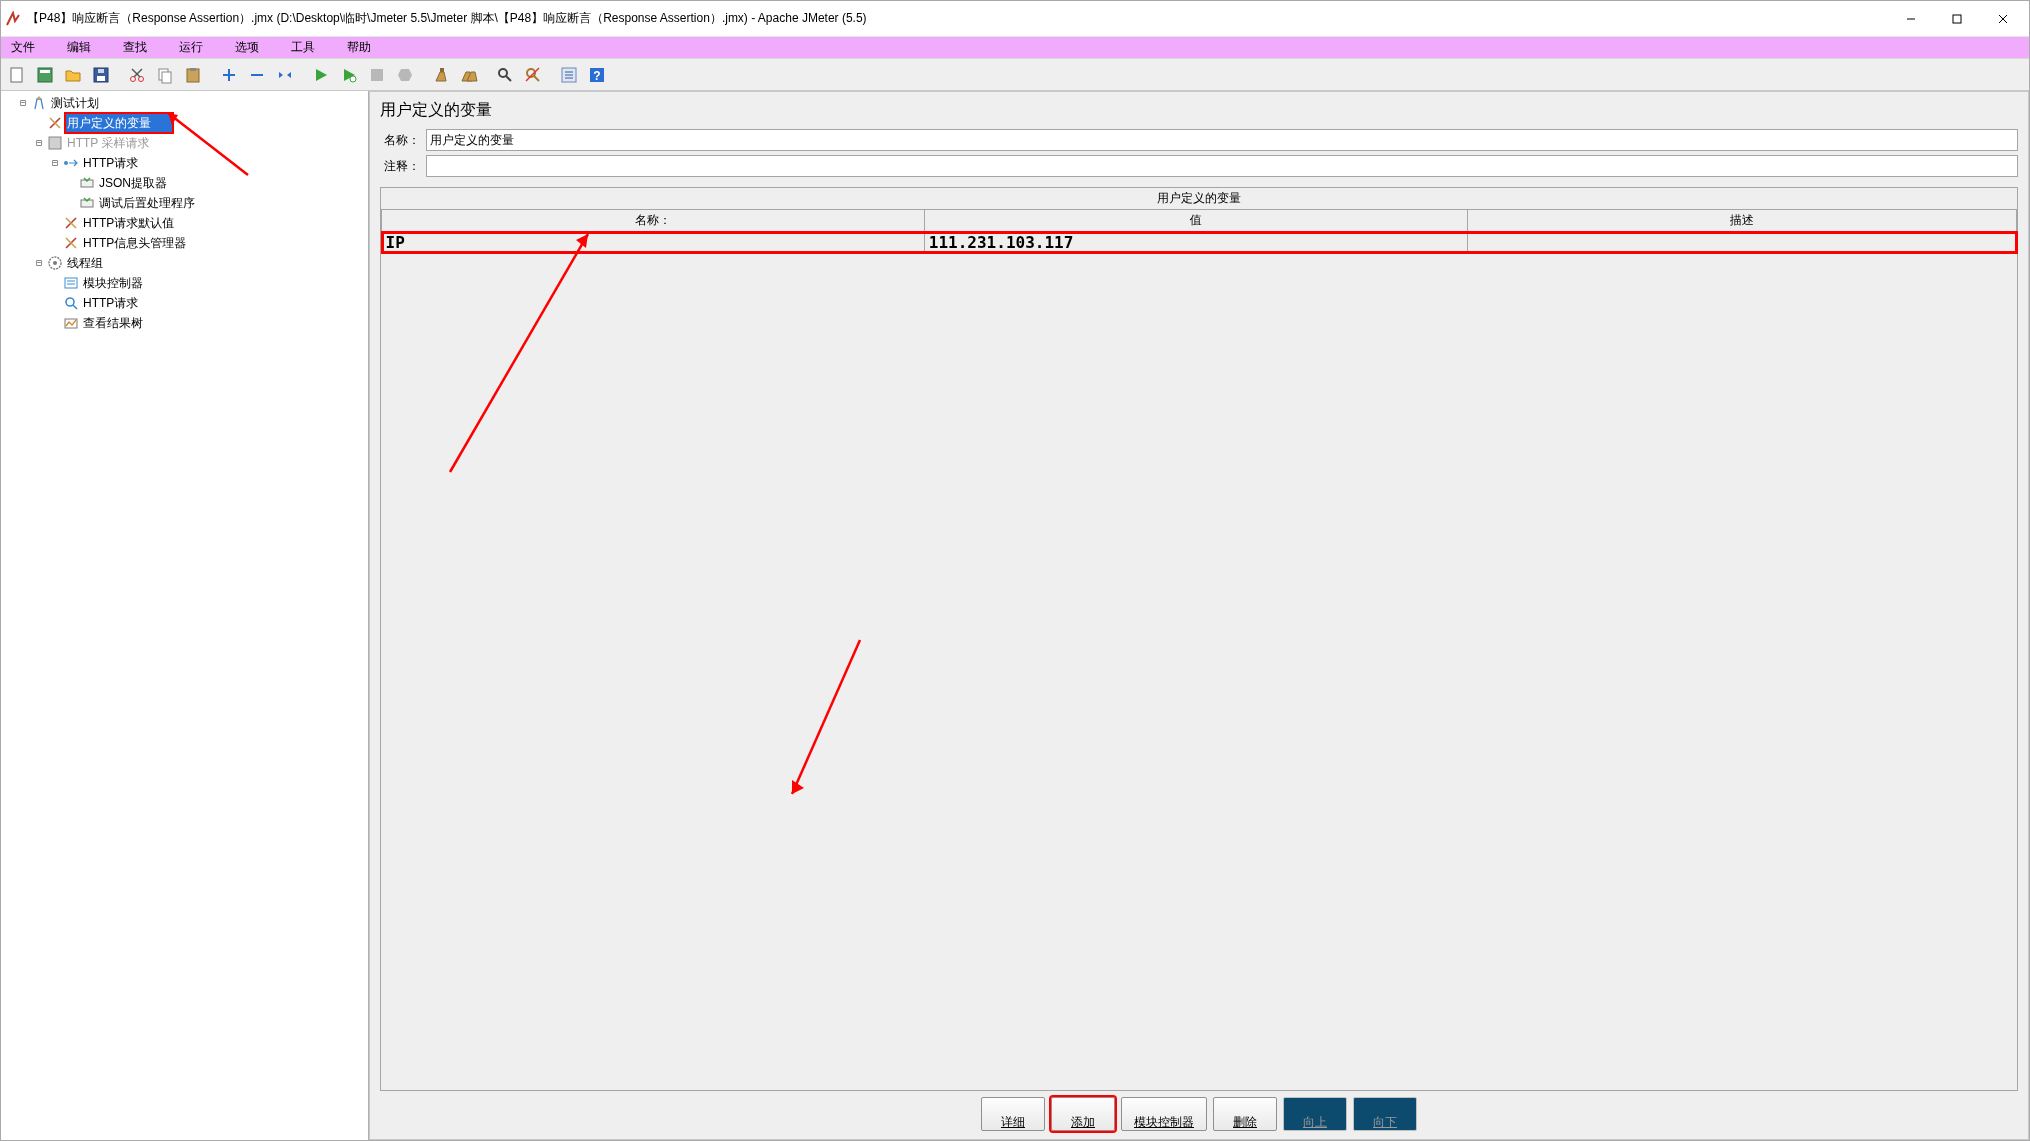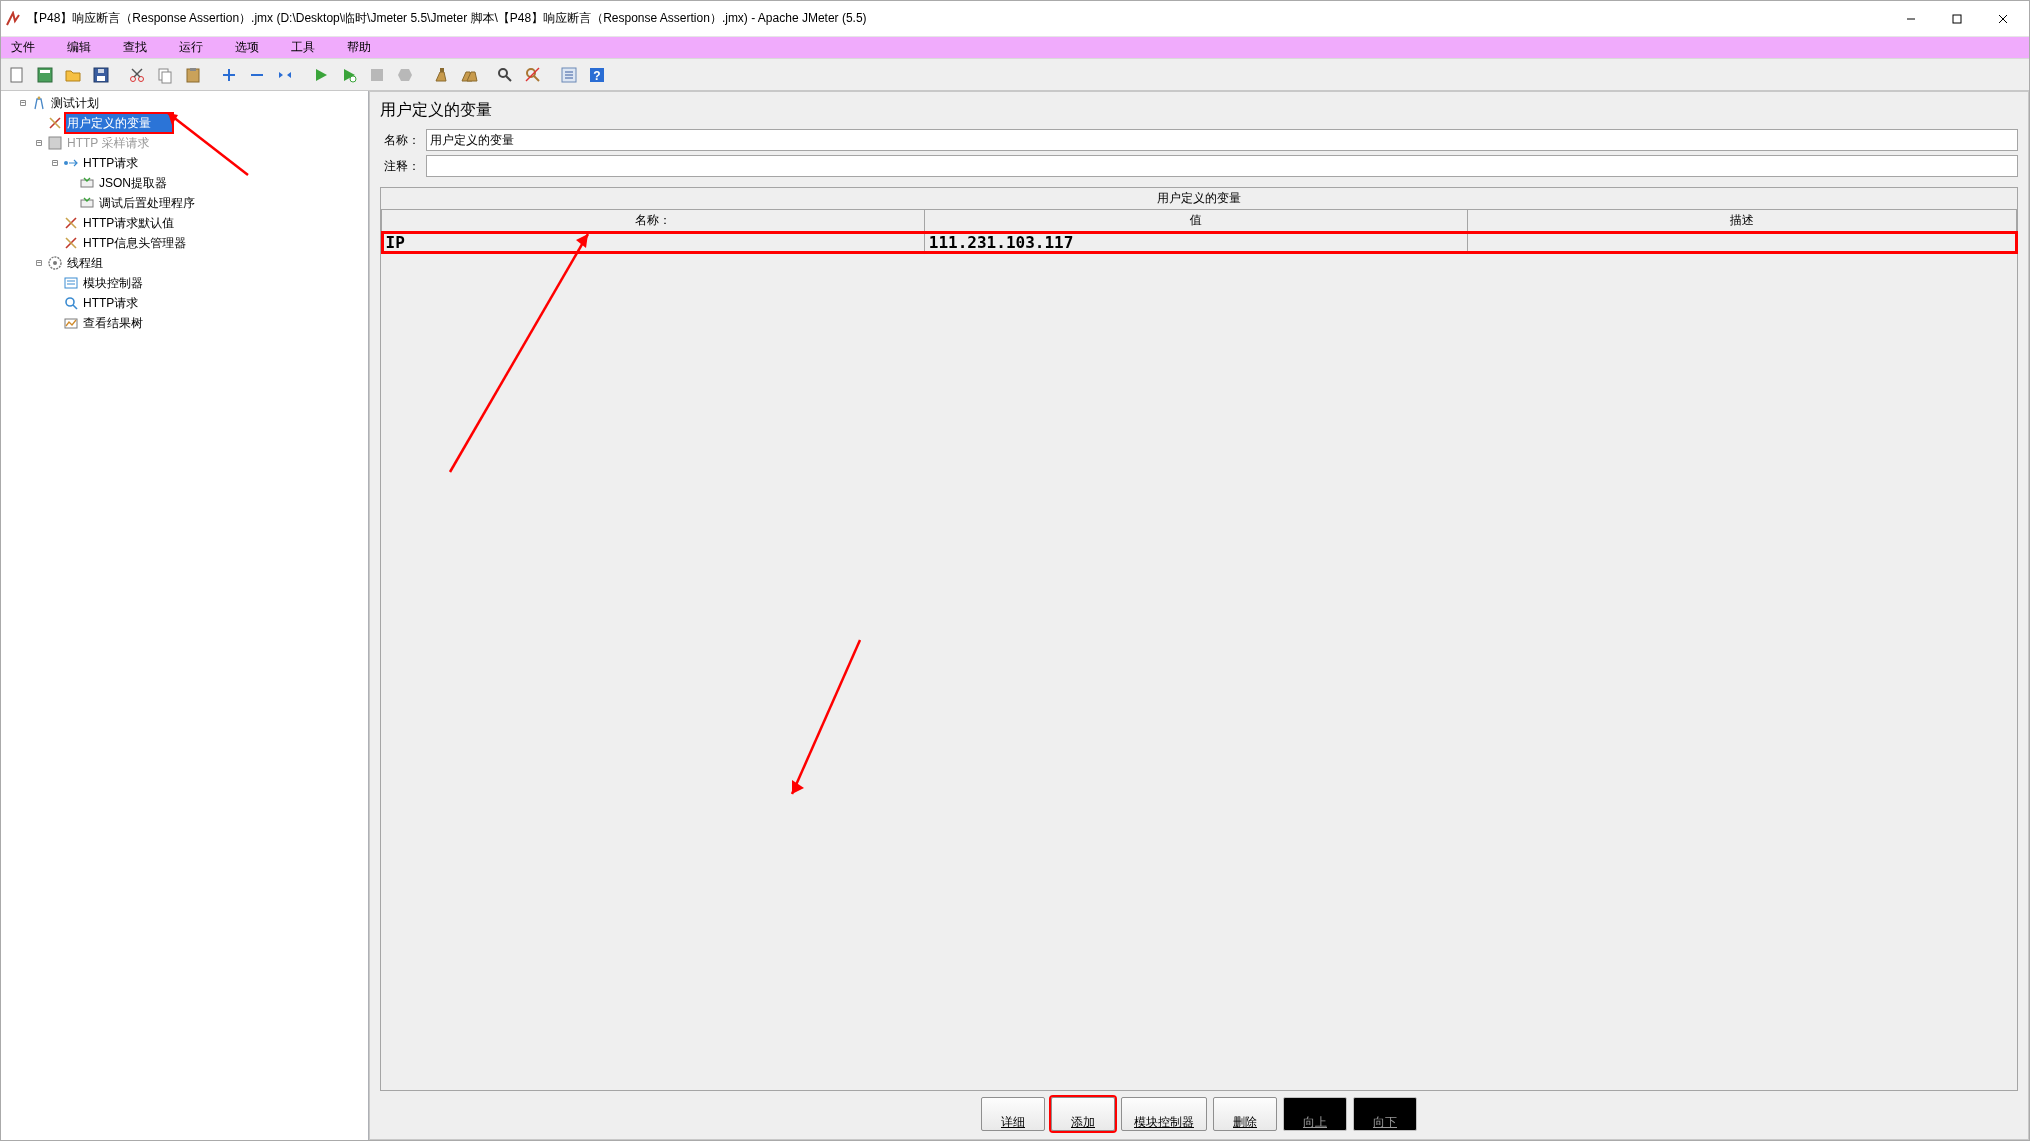--- a/index.html
+++ b/index.html
@@ -44,21 +44,21 @@
   .field-row input[type=text] { flex:1; border:1px solid #a5a5a5; height:22px; padding:0 3px; background:#fff; }
   .section-title { text-align:center; margin:8px 10px 0 10px; border:1px solid #a5a5a5; border-bottom:none; background:#efefef; padding:2px 0; }
   .table-wrap { margin:0 10px; border:1px solid #a5a5a5; background:#efefef; flex:1; display:flex; flex-direction:column; min-height:0;}
   table.var-table { width:100%; border-collapse:collapse; }
   table.var-table th { background:#efefef; border:1px solid #a5a5a5; border-top:none; font-weight:normal; padding:2px 0;}
   table.var-table td { border-right:1px solid #a5a5a5; padding:1px 4px; font-family:"Consolas",monospace; font-size:16px;font-weight:bold; }
   tr.data-row { outline:3px solid #ff0000; outline-offset:-2px; }
   .table-body-area { flex:1; }
   .button-row { display:flex; justify-content:center; gap:6px; padding:6px 0 8px 0; }
   .btn { min-width:64px; height:22px; background:linear-gradient(#fdfdfd,#e9e9e9); border:1px solid #8f8f8f; border-radius:2px; padding:16px 12px; cursor:pointer;text-decoration:underline;}
-  .btn.disabled { color:#9a9a9a; cursor:default; border-color:#c0c0c0; background:#000000;}
+  .btn.disabled { color:#9a9a9a; cursor:default; border-color:#c0c0c0; background:#0c4a6e;}
   .btn.highlight { outline:2px solid #ff0000; outline-offset:0; }
 
   
   .anno { position:absolute; pointer-events:none; }
   .anno svg line { stroke:#ff0000; stroke-width:2.5; }
   .anno svg polygon { fill:#ff0000; }
 
   
   svg { display:block; }
 </style>

